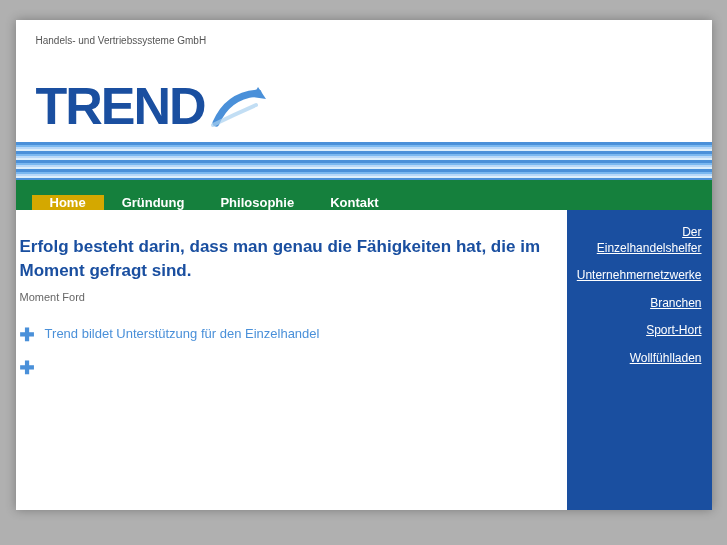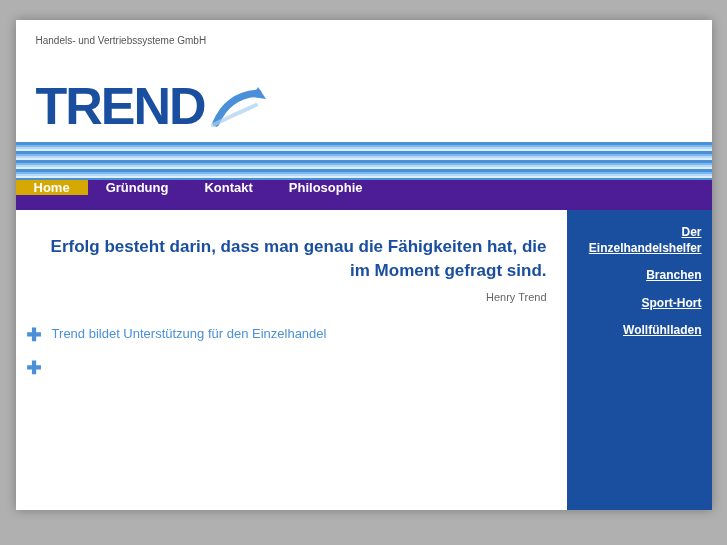--- a/index.html
+++ b/index.html
@@ -51,23 +51,24 @@
         #7ab8f0 5px,
         #b8d8f8 5px,
         #b8d8f8 7px,
         #dceefb 7px,
         #dceefb 9px
       );
     }
     
     .nav-bar {
       display: flex;
-      align-items: flex-start;
+      align-items: flex-end;
       height: 30px;
-      background: #4c1d95;
+      background: #15803d;
+      padding-left: 16px;
     }
     .nav-item {
       padding: 0 18px;
       display: flex;
       align-items: center;
       font-size: 13px;
       color: #fff;
       cursor: pointer;
       white-space: nowrap;
       font-weight: bold;
@@ -85,22 +86,21 @@
       background: #1a4fa0;
     }
     
     .main-content {
       display: flex;
       min-height: 300px;
     }
     
     .left-content {
       flex: 1;
-      padding: 25px 20px 20px 11px;
-      text-align: right;
+      padding: 25px 20px 20px 4px;
     }
     .quote-text {
       font-size: 17px;
       font-weight: bold;
       color: #1a4fa0;
       line-height: 1.4;
       margin-bottom: 8px;
     }
     .quote-author {
       font-size: 11px;
@@ -128,21 +128,20 @@
     }
     
     .right-sidebar {
       width: 145px;
       background: #1a4fa0;
       padding: 15px 10px;
       display: flex;
       flex-direction: column;
       align-items: flex-end;
       gap: 12px;
-      font-weight: bold;
     }
     .sidebar-link {
       color: #fff;
       font-size: 12px;
       text-decoration: underline;
       cursor: pointer;
       text-align: right;
       line-height: 1.3;
     }
 
@@ -176,46 +175,47 @@
   <div class="stripe-banner"></div>
 
   <div class="nav-bar">
     <div class="nav-item active">
       <span>Home</span>
     </div>
     <div class="nav-item">
       <span>Gründung</span>
     </div>
     <div class="nav-item">
+      <span>Philosophie</span>
+    </div>
+    <div class="nav-item">
       <span>Kontakt</span>
-    </div>
-    <div class="nav-item">
-      <span>Philosophie</span>
     </div>
     <div class="nav-spacer"></div>
     <div class="nav-blue-block"></div>
   </div>
 
   <div class="main-content">
 
     <div class="left-content">
       <div class="quote-text">Erfolg besteht darin, dass man genau die Fähigkeiten hat, die im Moment gefragt sind.</div>
-      <div class="quote-author">Henry Trend</div>
+      <div class="quote-author">Moment Ford</div>
 
       <div class="feature-item">
         <span class="feature-icon">✚</span>
         <span class="feature-text">Trend bildet Unterstützung für den Einzelhandel</span>
       </div>
       <div class="feature-item">
         <span class="feature-icon">✚</span>
       </div>
     </div>
 
     <div class="right-sidebar">
       <a class="sidebar-link">Der Einzelhandelshelfer</a>
+      <a class="sidebar-link">Unternehmernetzwerke</a>
       <a class="sidebar-link">Branchen</a>
       <a class="sidebar-link">Sport-Hort</a>
       <a class="sidebar-link">Wollfühlladen</a>
     </div>
 
   </div>
 
 </div>
 
 </body></html>

